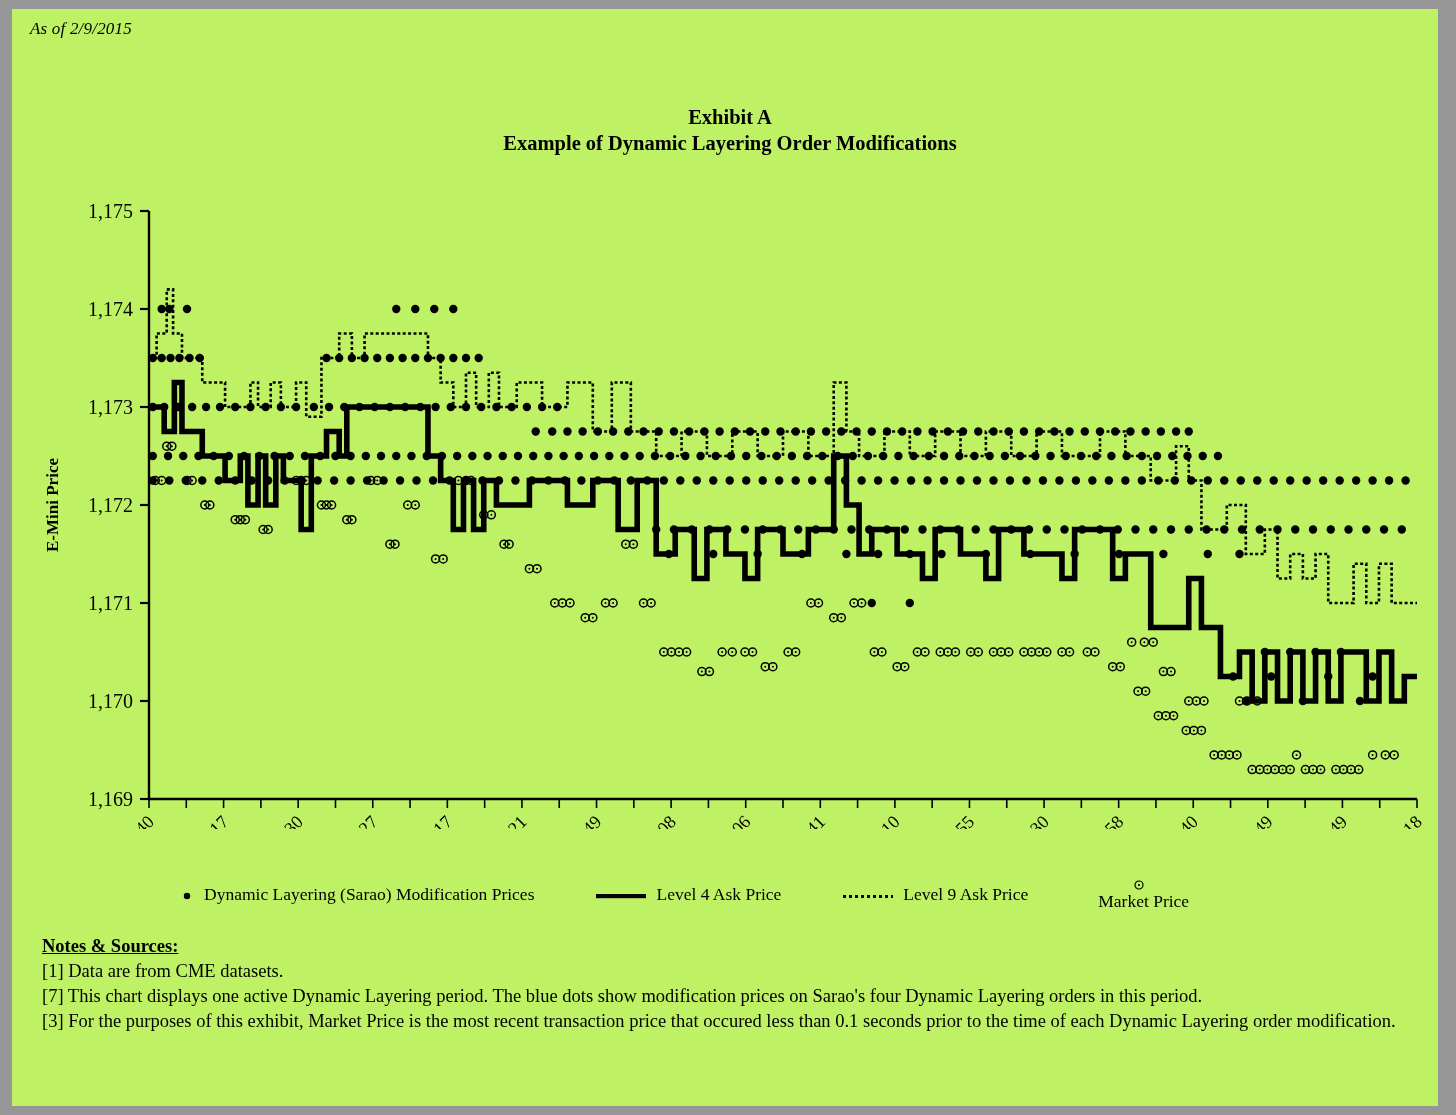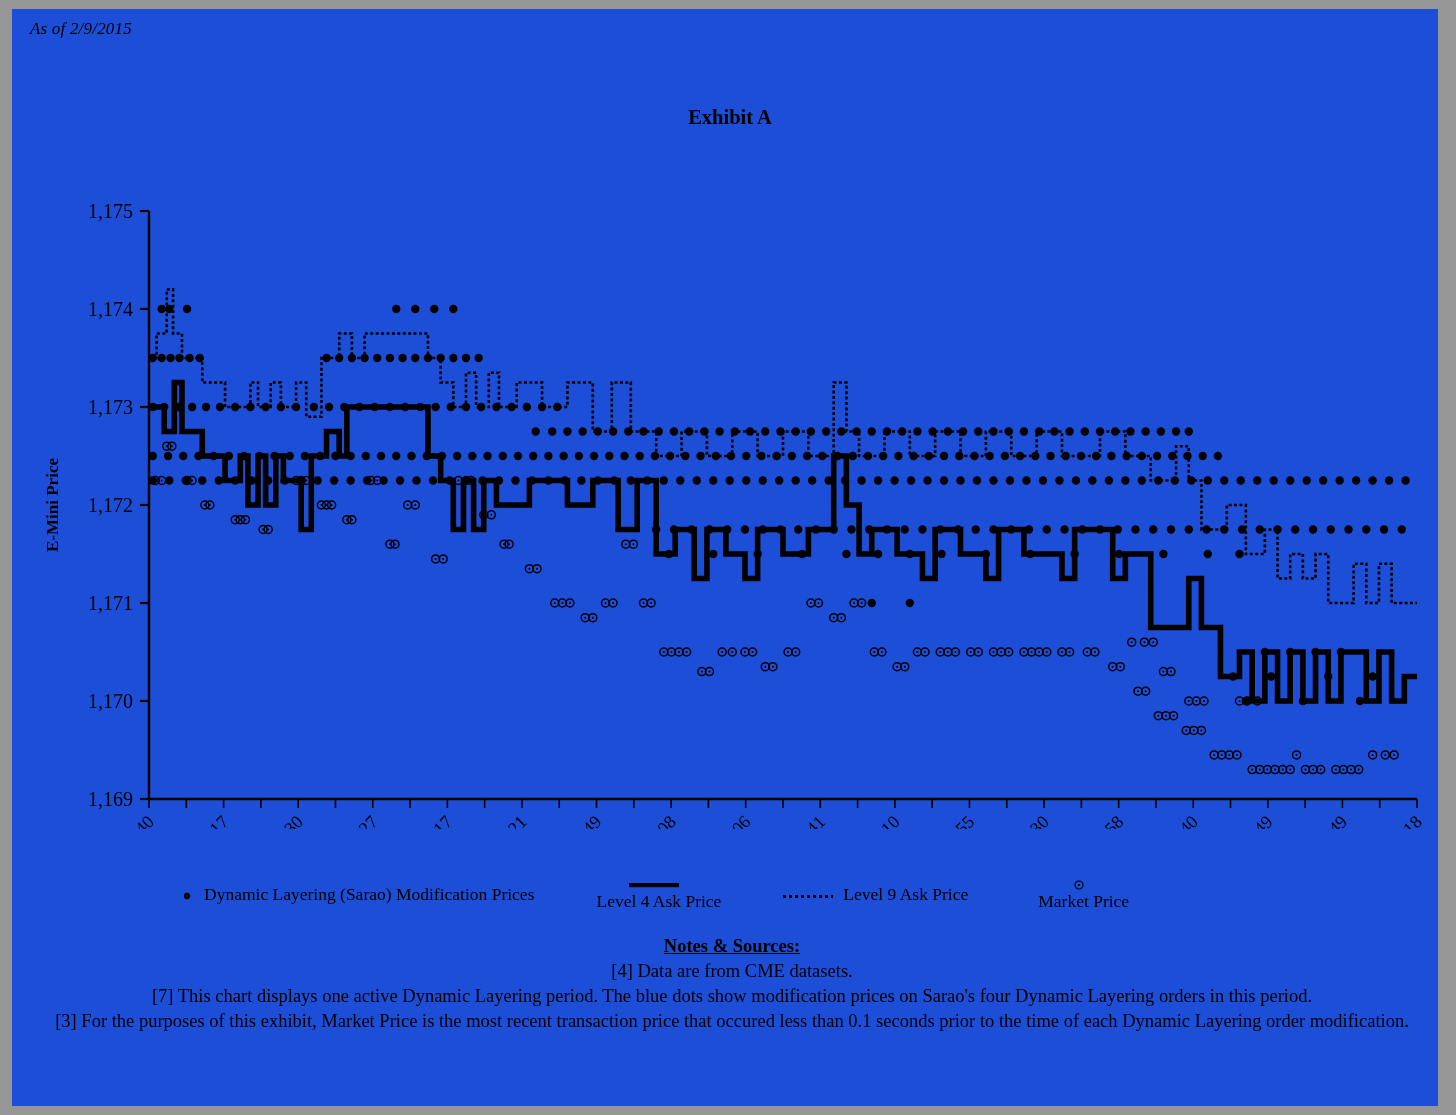--- a/index.html
+++ b/index.html
@@ -5,21 +5,21 @@
   html,body{margin:0;padding:0;}
   body{
     width:1456px;height:1115px;
     background:#969696;
     font-family:"Liberation Serif", serif;
     overflow:hidden;
   }
   #page{
     position:absolute;left:12px;top:9px;
     width:1426px;height:1097px;
-    background:#1d4ed8;
+    background:#bef264;
     box-sizing:border-box;
   }
   #asof{
     position:absolute;left:18px;top:10px;
     font-style:italic;font-size:17px;color:#000;
     letter-spacing:.2px;
   }
   #titleblock{
     position:absolute;left:0;top:95px;width:1436px;
     text-align:center;font-weight:bold;color:#000;
@@ -36,31 +36,32 @@
     font-size:17.5px;color:#000;
   }
   .legend-item{display:flex;align-items:center;}
   .legend-label{white-space:nowrap;}
   .lg-marker{display:inline-block;margin-right:10px;}
   #notes{
     position:absolute;left:30px;top:925px;width:1380px;
     font-size:18.5px;line-height:1.35;color:#000;
   }
   #notes .hdr{font-weight:bold;text-decoration:underline;}
-  #notes p{margin:0;text-align:center;}
+  #notes p{margin:0;}
 </style>
 </head>
 <body>
 
 <div id="page">
 
   <div id="asof">As of 2/9/2015</div>
 
   <div id="titleblock">
     <div>Exhibit A</div>
+    <div>Example of Dynamic Layering Order Modifications</div>
   </div>
 
   <div id="chartwrap">
     <svg id="chart" width="1426" height="640" viewBox="0 0 1426 640">
       <defs>
         <pattern id="hatchpat" width="6" height="4" patternUnits="userSpaceOnUse">
           <rect width="3" height="4" fill="#000"></rect>
         </pattern>
       </defs>
       <g id="g-axes">
@@ -737,21 +738,21 @@
     </svg>
   </div>
 
   <div id="legend">
     <div class="legend-item" style="margin-left:168px;">
       <svg class="lg-marker" width="14" height="14">
           <circle cx="7" cy="8" r="3.2" fill="#000"></circle>
         </svg>
       <span class="legend-label">Dynamic Layering (Sarao) Modification Prices</span>
     </div>
-    <div class="legend-item" style="margin-left:62px;flex-direction:column;">
+    <div class="legend-item" style="margin-left:62px;">
       <svg class="lg-marker" width="50" height="14">
           <rect x="0" y="6" width="50" height="4.2" fill="#000"></rect>
         </svg>
       <span class="legend-label">Level 4 Ask Price</span>
     </div>
     <div class="legend-item" style="margin-left:62px;">
       <svg class="lg-marker" width="50" height="14">
           <rect x="0" y="7" width="50" height="3" fill="url(#hatchpat)"></rect>
         </svg>
       <span class="legend-label">Level 9 Ask Price</span>
@@ -760,18 +761,18 @@
       <svg class="lg-marker" width="16" height="14">
           <circle cx="8" cy="8" r="4" fill="none" stroke="#000" stroke-width="1.2"></circle>
           <circle cx="8" cy="8" r="1.1" fill="#000"></circle>
         </svg>
       <span class="legend-label">Market Price</span>
     </div>
   </div>
 
   <div id="notes">
     <p class="hdr">Notes &amp; Sources:</p>
-    <p>[4] Data are from CME datasets.</p>
+    <p>[1] Data are from CME datasets.</p>
     <p>[7] This chart displays one active Dynamic Layering period. The blue dots show modification prices on Sarao's four Dynamic Layering orders in this period.</p>
     <p>[3] For the purposes of this exhibit, Market Price is the most recent transaction price that occured less than 0.1 seconds  prior to the time of each Dynamic Layering order modification.</p>
   </div>
 
 </div>
 
 </body></html>

